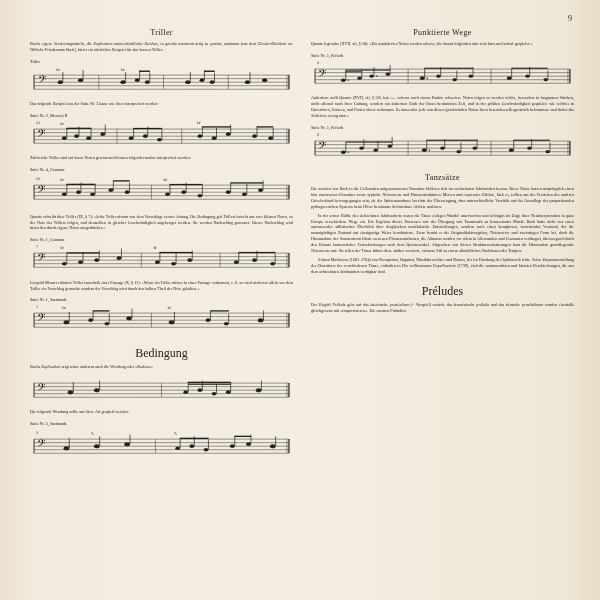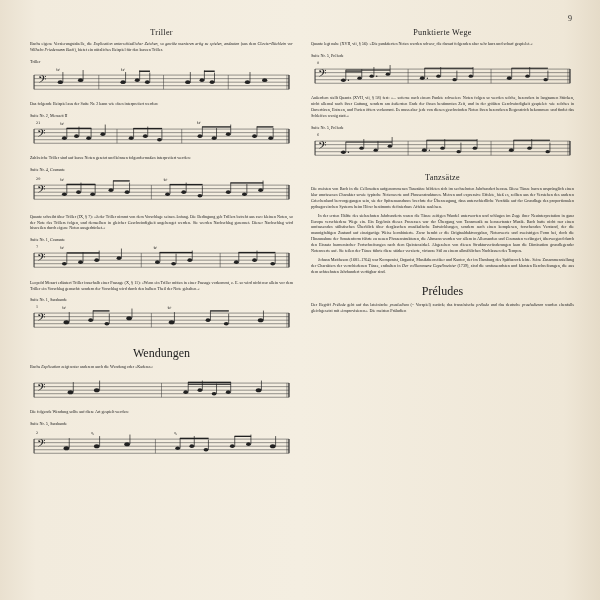--- a/index.html
+++ b/index.html
@@ -326,21 +326,21 @@
               <line x1="196.4" y1="18.5" x2="196.4" y2="8.5" stroke="#222" stroke-width="0.7"></line>
             <rect x="178.2" y="5.2" width="18.4" height="1.3"></rect>
             <ellipse cx="228" cy="15" rx="2.8" ry="2"></ellipse>
               <line x1="230.8" y1="15" x2="230.8" y2="5.5" stroke="#222" stroke-width="0.7"></line>
           </g>
           <text x="32" y="3.5" font-size="4" font-family="DejaVu Serif, serif" fill="#222">tr</text>
           <text x="136" y="3.5" font-size="4" font-family="DejaVu Serif, serif" fill="#222">tr</text>
         </svg>
       </div>
 
-      <h3 class="sub">Wendungen</h3>
+      <h3 class="sub">Bedingung</h3>
 
       <p>Bachs <i>Explication</i> zeigt unter anderem auch die Wendung oder »Kadenz«:</p>
 
       <div class="music">
         <svg viewBox="0 0 260 30" preserveAspectRatio="none">
           <g stroke="#333" stroke-width="0.5">
             <line x1="4" y1="8" x2="256" y2="8"></line>
               <line x1="4" y1="11.5" x2="256" y2="11.5"></line>
             <line x1="4" y1="15" x2="256" y2="15"></line>
               <line x1="4" y1="18.5" x2="256" y2="18.5"></line>

